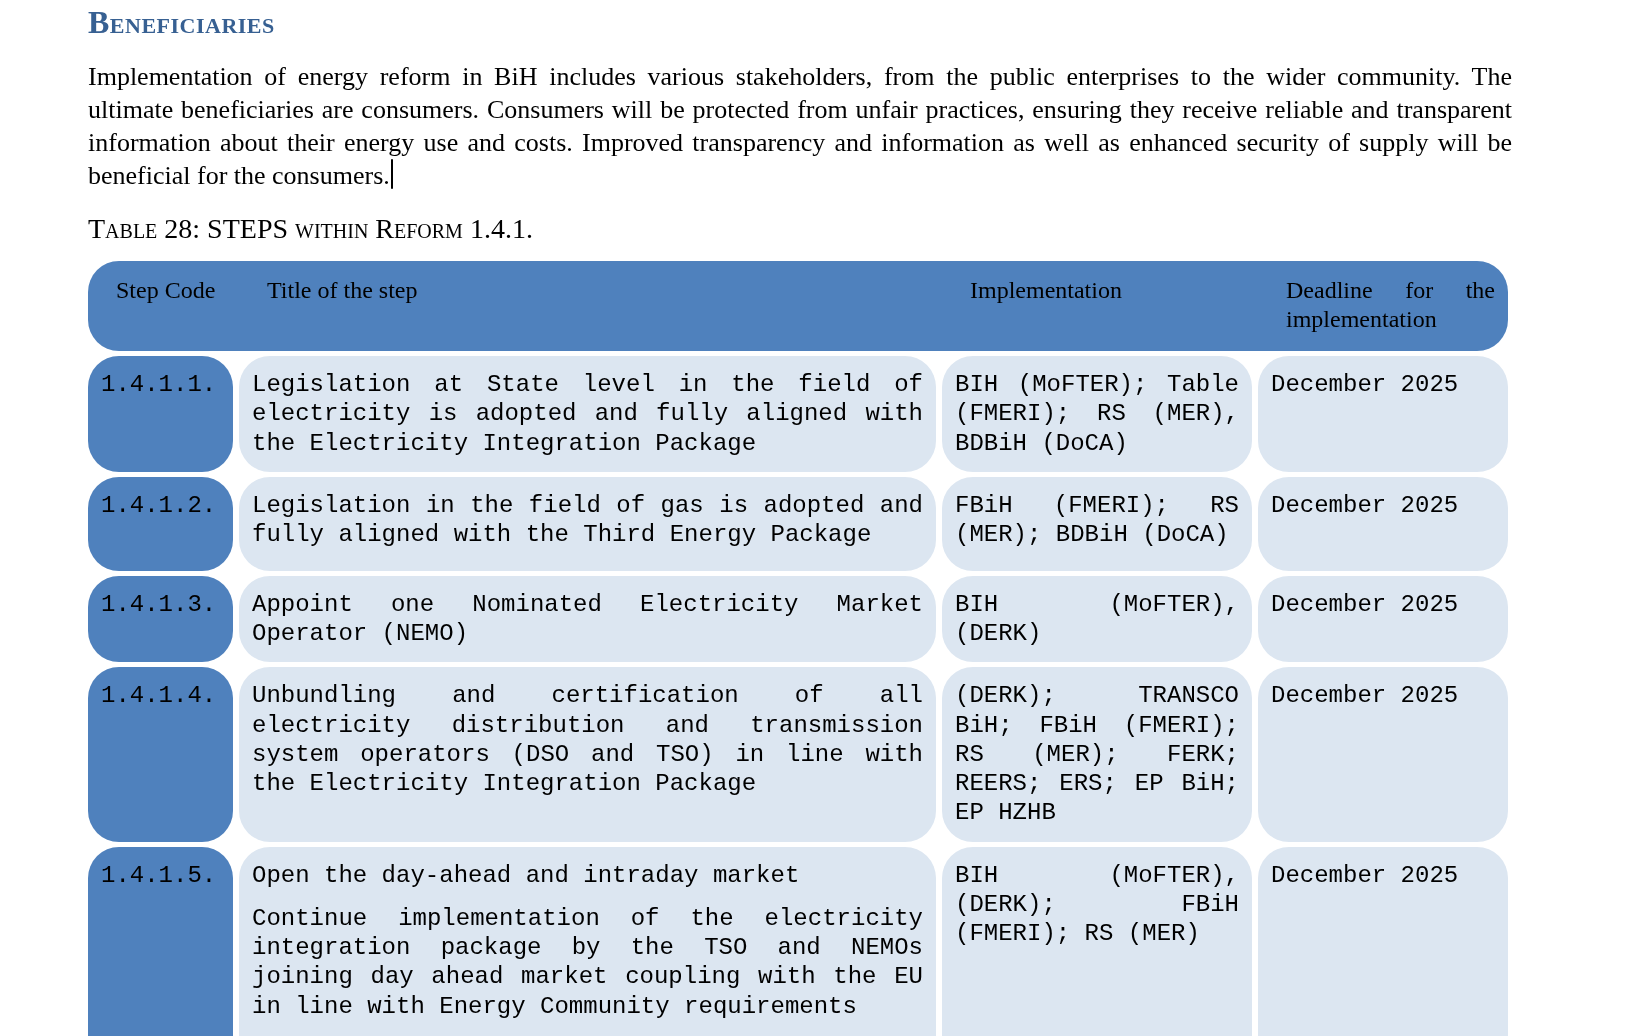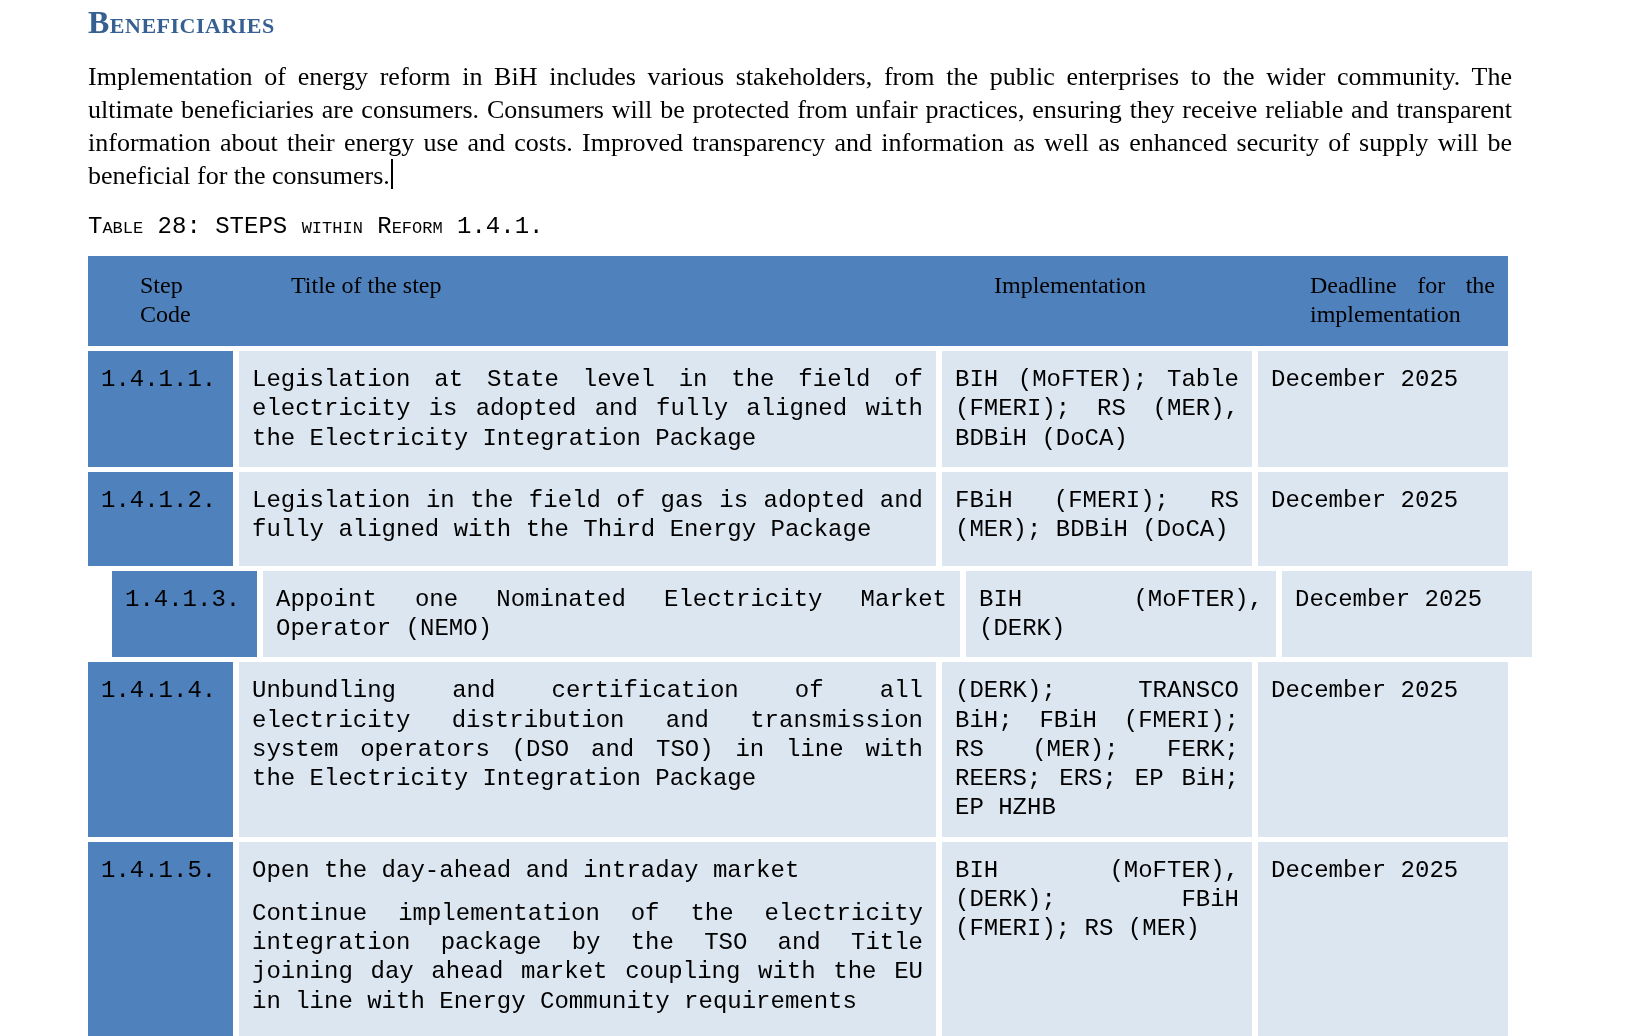--- a/index.html
+++ b/index.html
@@ -1,21 +1,21 @@
 <!DOCTYPE html>
 <html style="--header-blue: #4f81bd; --cell-light-blue: #dce6f1; --heading-blue: #376092; --text-black: #000000;"><head>
 <meta charset="utf-8">
 <style>
   :root{
     --header-blue:#4f81bd;
     --cell-light-blue:#dce6f1;
     --heading-blue:#376092;
     --text-black:#000000;
   }
-  *{box-sizing:border-box;margin:0;padding:0;}
+  *{box-sizing:border-box;margin:0;padding:0;border-radius:31px;}
   html,body{width:1634px;height:1036px;overflow:hidden;background:#ffffff;}
   body{
     font-family:"Liberation Serif","DejaVu Serif",serif;
     color:var(--text-black,#000);
   }
   .page{
     width:1634px;height:1036px;
     padding:4px 0 0 88px;
     position:relative;
   }
@@ -36,48 +36,47 @@
   }
   .caret{
     display:inline-block;
     width:2px;height:30px;
     background:#000;
     vertical-align:-5px;
     margin-left:1px;
   }
   .caption{
     font-variant:small-caps;
-    font-size:24px;
+    font-size:28px;
     margin:0 0 16px 0;
-    font-family:Liberation Mono, monospace;
   }
   .tbl{width:1420px;font-size:24px;line-height:1.22;}
   .grid-row{
     display:grid;
     grid-template-columns:145px 697px 310px 250px;
     column-gap:6px;
   }
   .thead{
     background:var(--header-blue,#4f81bd);
     min-height:90px;
     margin-bottom:5px;
   }
-  .th{padding:15px 13px 0 13px;margin-left:39px;}
+  .th{padding:15px 13px 0 28px;}
   .th.deadline{text-align:justify;}
   .trow{margin-bottom:5px;}
   .td{padding:14px 13px;font-family:Liberation Mono, monospace;}
   .td.code{background:var(--header-blue,#4f81bd);}
   .td.title,.td.resp,.td.deadline{background:var(--cell-light-blue,#dce6f1);}
   .td.title{text-align:justify;}
   .td.resp{text-align:justify;}
   .td.title p{margin:0 0 14px 0;}
   .td.title p:last-child{margin:0;}
   .r1{min-height:115px;}
   .r2{min-height:94px;}
-  .r3{min-height:62px;margin-left:24px;}
+  .r3{min-height:62px;}
   .r4{min-height:146px;}
   .r5{min-height:228px;}
   .r6{min-height:60px;}
 </style>
 </head>
 <body>
 
 <div class="page">
   <div class="content">
     <h2 class="heading">Beneficiaries</h2>
@@ -128,21 +127,21 @@
           <p>Unbundling and certification of all electricity distribution and transmission system operators (DSO and TSO) in line with the Electricity Integration Package</p>
         </div>
         <div class="td resp">(DERK); TRANSCO BiH; FBiH (FMERI); RS (MER); FERK; REERS; ERS; EP BiH; EP HZHB</div>
         <div class="td deadline">December 2025</div>
       </div>
 
       <div class="grid-row trow r5">
         <div class="td code">1.4.1.5.</div>
         <div class="td title">
           <p>Open the day-ahead and intraday market</p>
-          <p>Continue implementation of the electricity integration package by the TSO and Title joining day ahead market coupling with the EU in line with Energy Community requirements</p>
+          <p>Continue implementation of the electricity integration package by the TSO and NEMOs joining day ahead market coupling with the EU in line with Energy Community requirements</p>
         </div>
         <div class="td resp">BIH (MoFTER), (DERK); FBiH (FMERI); RS (MER)</div>
         <div class="td deadline">December 2025</div>
       </div>
 
       <div class="grid-row trow r6">
         <div class="td code"></div>
         <div class="td title"></div>
         <div class="td resp"></div>
         <div class="td deadline"></div>

